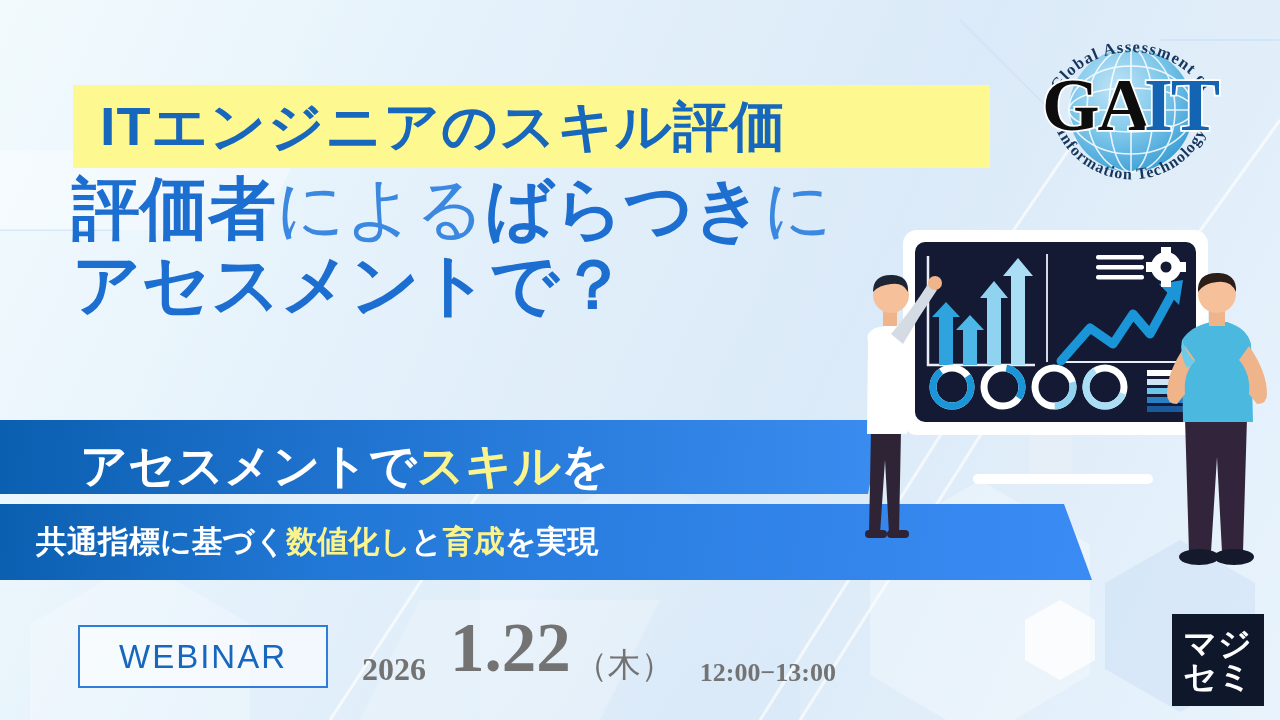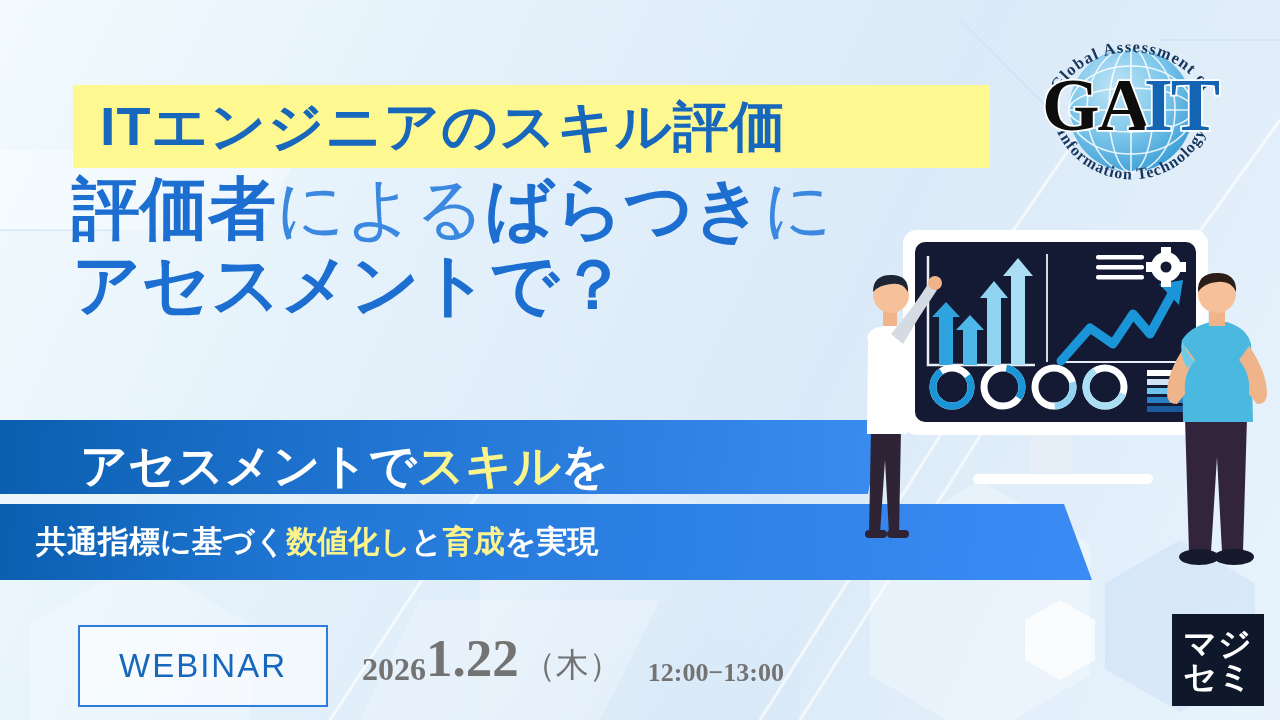--- a/index.html
+++ b/index.html
@@ -66,38 +66,38 @@
     clip-path:polygon(0 0, 1064px 0, 1092px 76px, 0 76px);
     font-size:31px;
     padding-left:36px;
   }
   .rb-y { color:#fbf48c; }
   .rb-w { color:#ffffff; }
 
   
   #webinar-box {
     position:absolute; left:78px; top:625px;
-    width:250px; height:82px;
+    width:250px; height:63px;
     border:2px solid #2f7ddb;
     background:rgba(255,255,255,0.55);
     display:flex; align-items:center; justify-content:center;
   }
   #webinar-label {
     font-size:33px; color:#1767bd; letter-spacing:2px;
     font-family:"Liberation Sans", sans-serif;
   }
   #date-line {
     position:absolute; left:362px; top:624px;
     height:64px; display:flex; align-items:flex-end;
     color:#737373;
     font-family:"Liberation Serif", serif;
     white-space:nowrap;
   }
   .d-year { font-size:32px; font-weight:bold; }
-  .d-day  { font-size:53px; font-weight:bold; margin-left:0; }
+  .d-day  { font-size:69px; font-weight:bold; margin-left:24px; }
   .d-dow  { font-size:33px; margin-left:4px; }
   .d-time { font-size:26px; font-weight:bold; margin-left:26px; }
 
   
   #gait-logo { position:absolute; left:1024px; top:18px; width:215px; height:180px; }
   #majiseminar-logo {
     position:absolute; left:1172px; top:614px; width:92px; height:92px;
     background:#0f172a;
     display:flex; flex-direction:column; align-items:center; justify-content:center;
     line-height:1.0;

